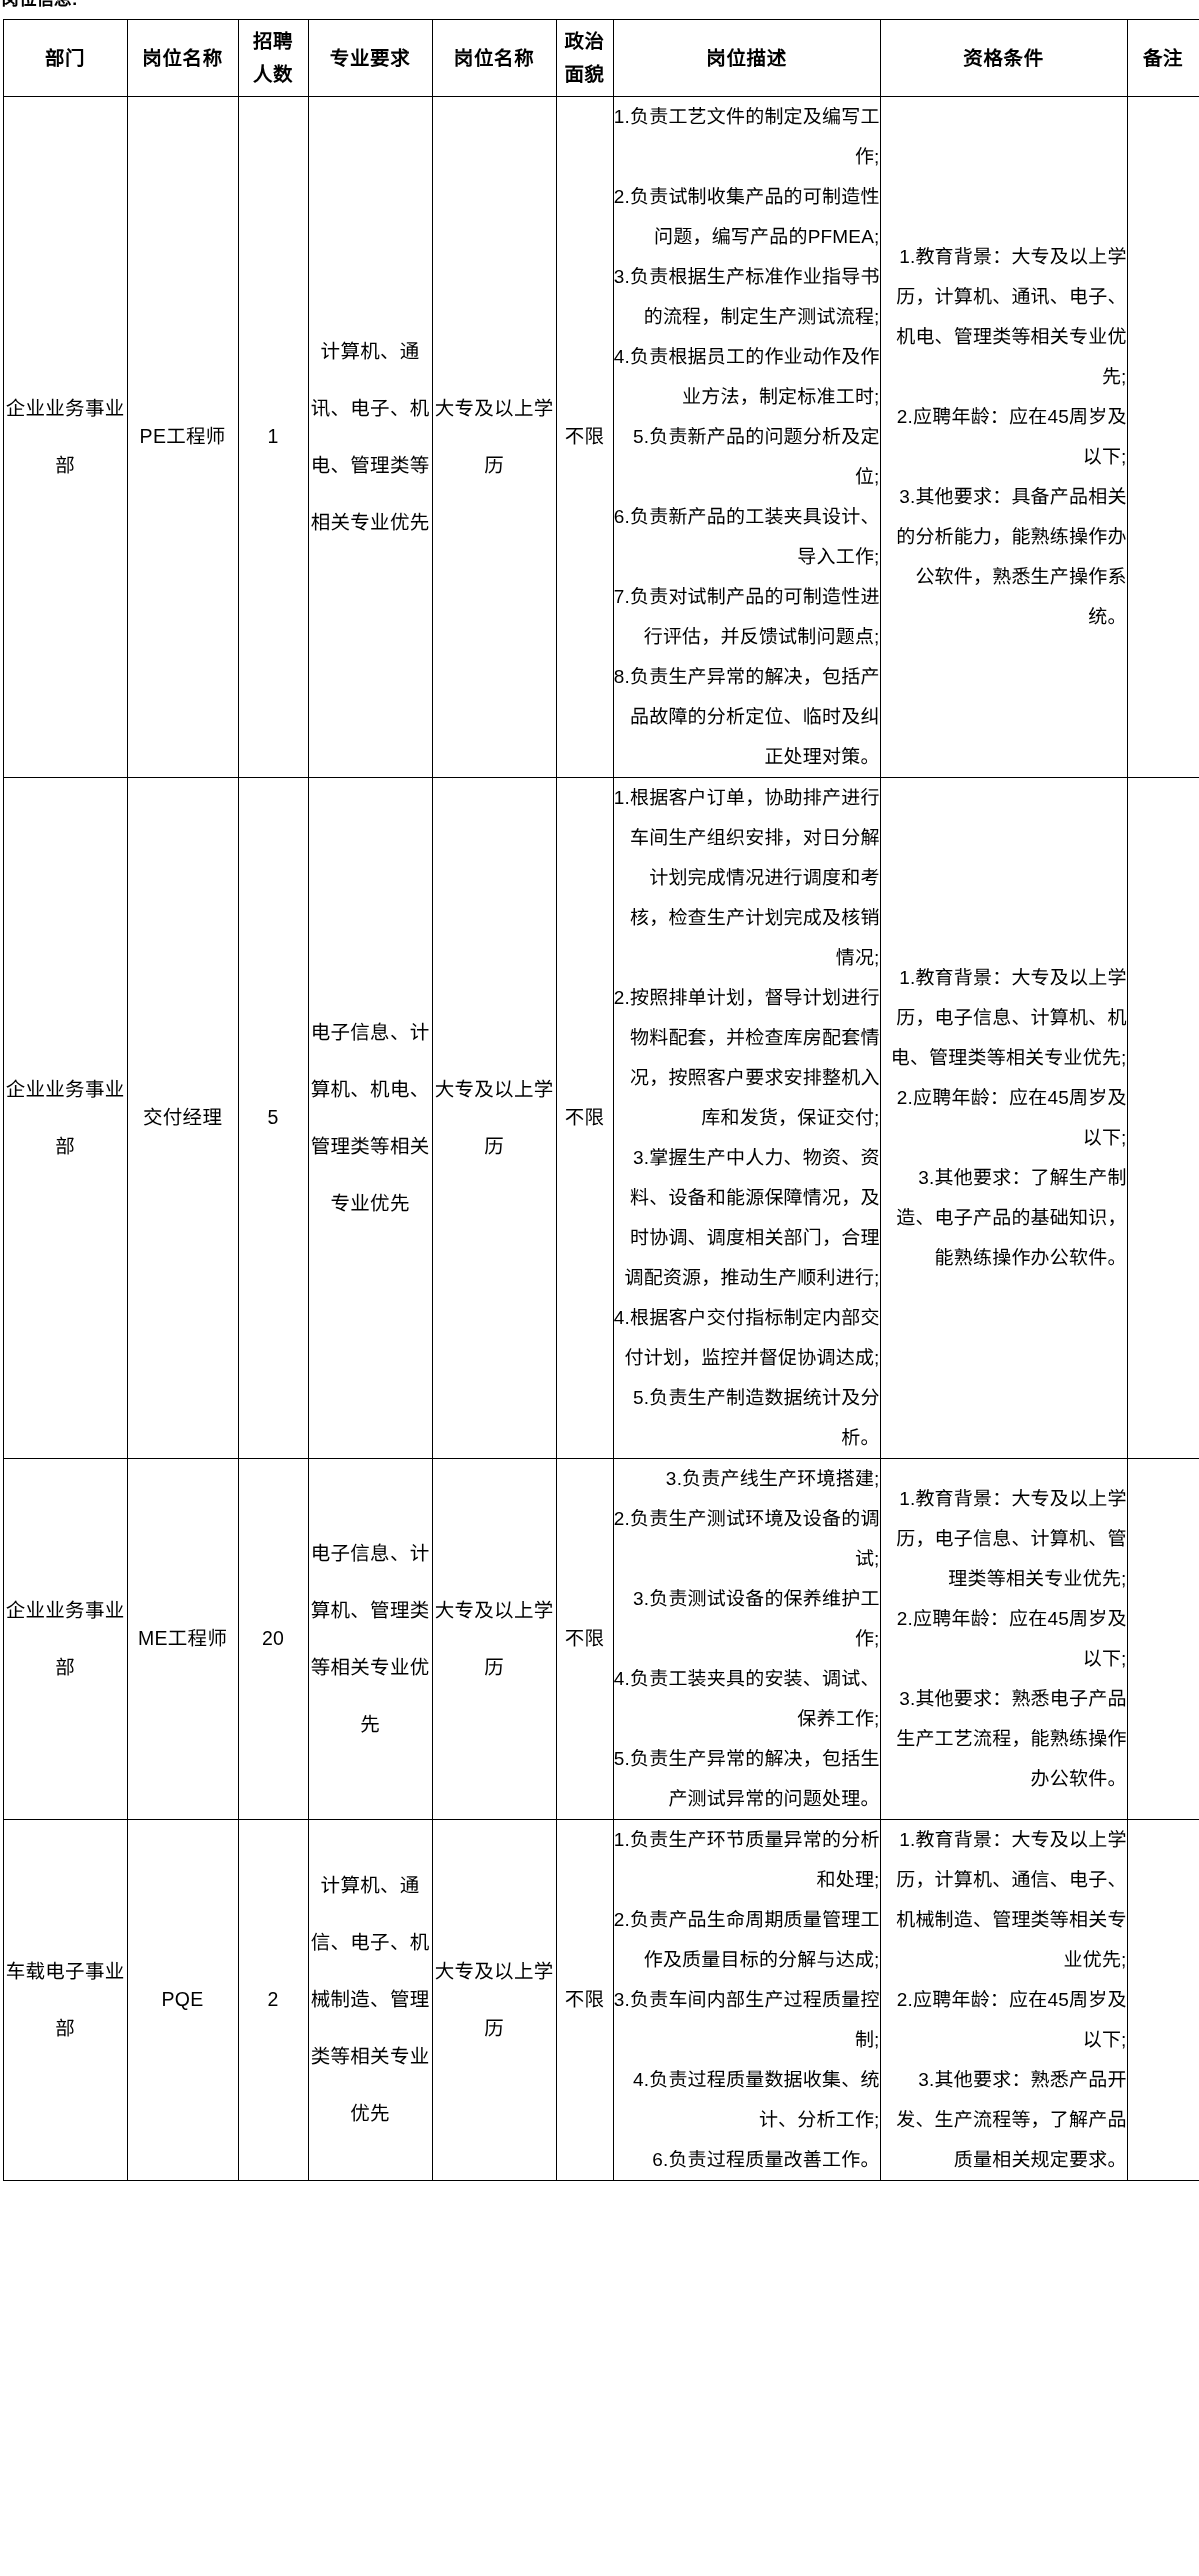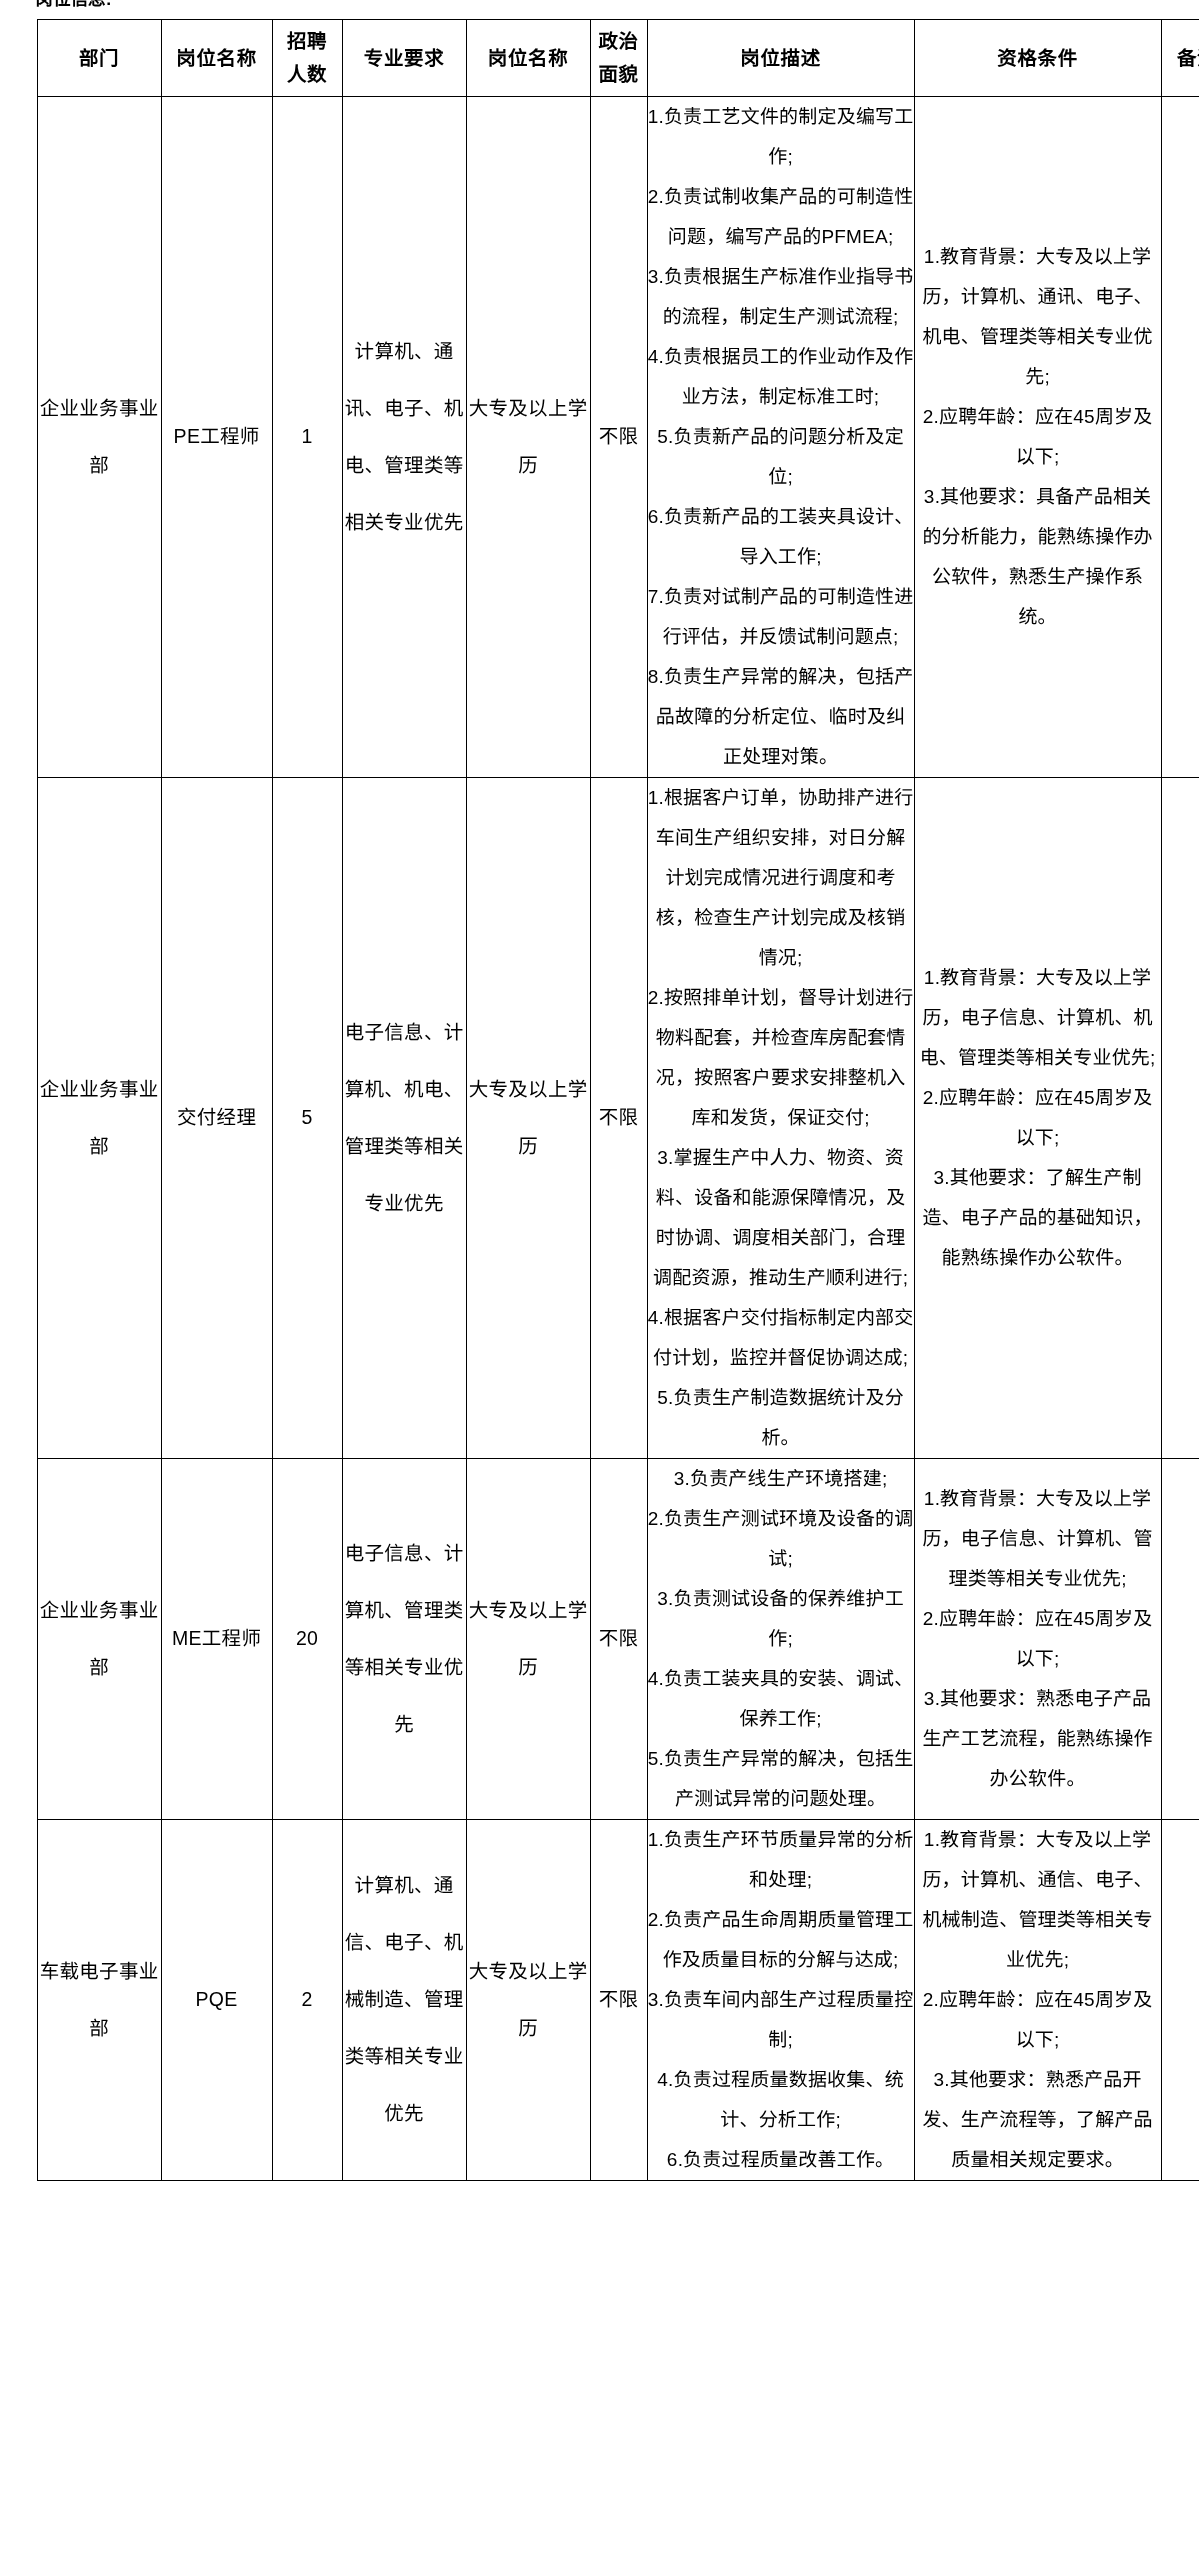--- a/index.html
+++ b/index.html
@@ -12,21 +12,20 @@
     width: 1199px;
     font-family: "Liberation Sans", "DejaVu Sans", sans-serif;
     color: #000000;
     -webkit-font-smoothing: antialiased;
   }
 
   .page {
     width: 1199px;
     position: relative;
     box-sizing: border-box;
-    padding-left: 34px;
   }
 
   
   .caption-clip {
     height: 9px;
     overflow: hidden;
     position: relative;
     padding-left: 1.3px;
   }
   .caption-clip .caption-text {
@@ -87,21 +86,21 @@
     font-size: 19.5px;
     line-height: 57px;
     letter-spacing: 0.3px;
     padding: 0 3.9px;
   }
   td.cell-center .wrap {
     display: block;
   }
 
   td.cell-para {
-    text-align: center;
+    text-align: right;
     font-size: 19px;
     line-height: 40px;
     letter-spacing: 0.2px;
     padding: 9px 9px 9px 10.4px;
     vertical-align: top;
   }
   td.cell-para .line {
     display: block;
     white-space: normal;
   }

